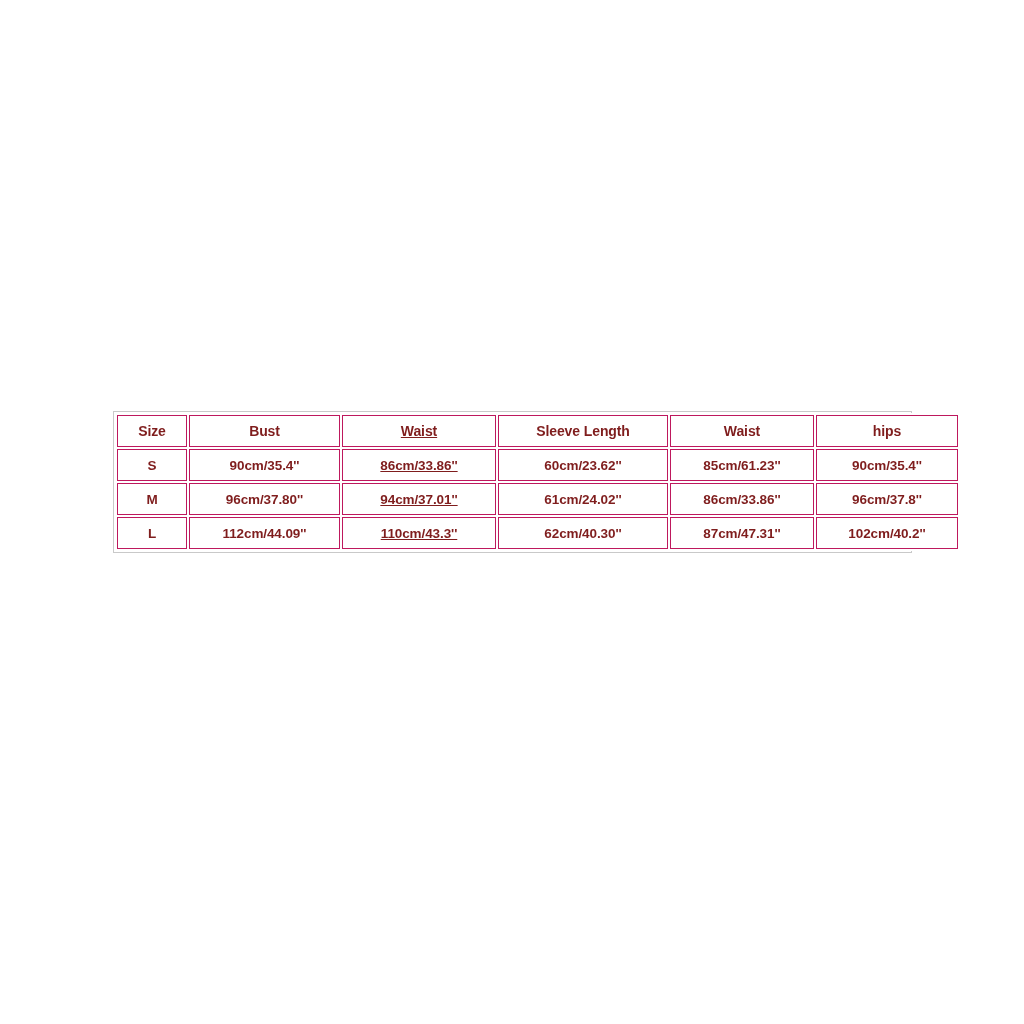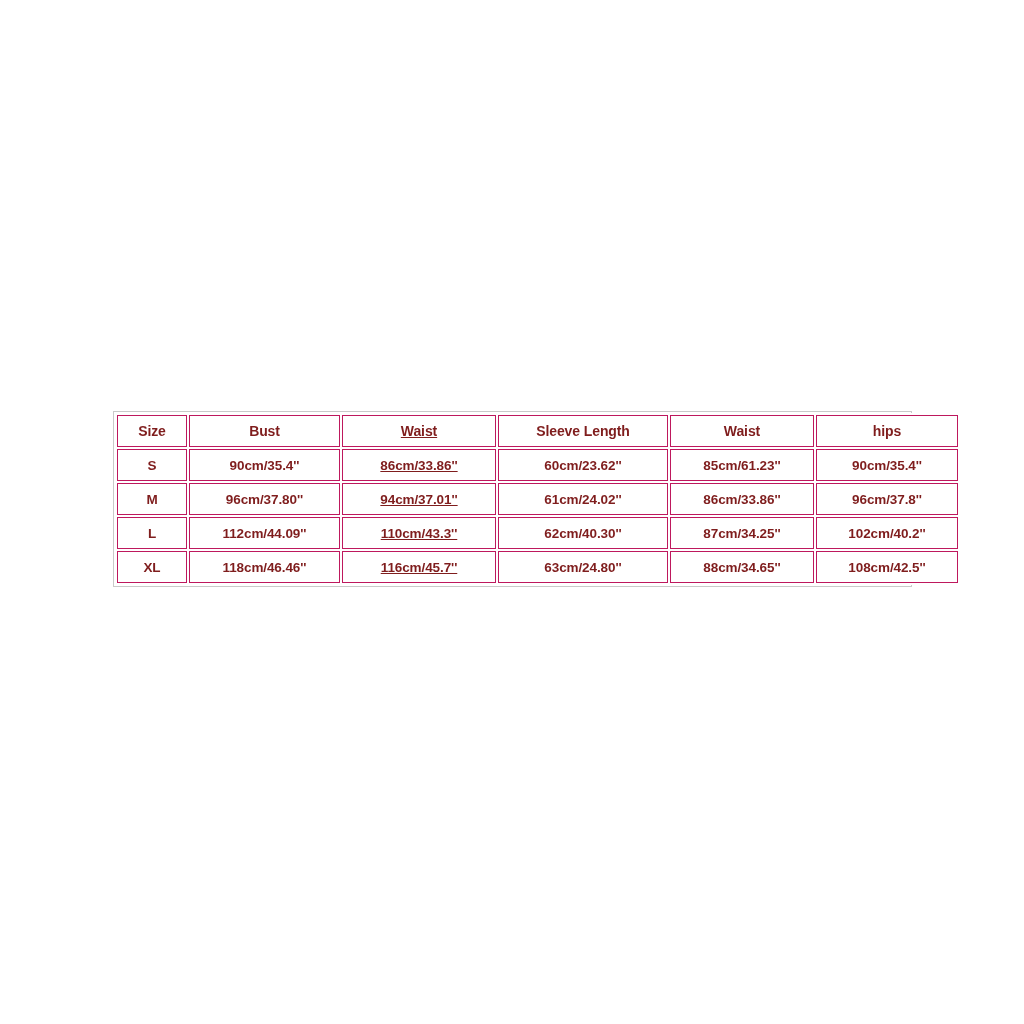--- a/index.html
+++ b/index.html
@@ -100,31 +100,23 @@
           <td class="col-sleeve">61cm/24.02''</td>
           <td class="col-length">86cm/33.86''</td>
           <td class="col-hips">96cm/37.8''</td>
         </tr>
 
         <tr>
           <td class="col-size">L</td>
           <td class="col-bust">112cm/44.09''</td>
           <td class="col-waist">110cm/43.3''</td>
           <td class="col-sleeve">62cm/40.30''</td>
-          <td class="col-length">87cm/34.25''</td>
+          <td class="col-length">87cm/47.31''</td>
           <td class="col-hips">102cm/40.2''</td>
         </tr>
 
-        <tr>
-          <td class="col-size">XL</td>
-          <td class="col-bust">118cm/46.46''</td>
-          <td class="col-waist">116cm/45.7''</td>
-          <td class="col-sleeve">63cm/24.80''</td>
-          <td class="col-length">88cm/34.65''</td>
-          <td class="col-hips">108cm/42.5''</td>
-        </tr>
 
 
       </tbody>
     </table>
   </div>
 
 </div>
 
 </body></html>

